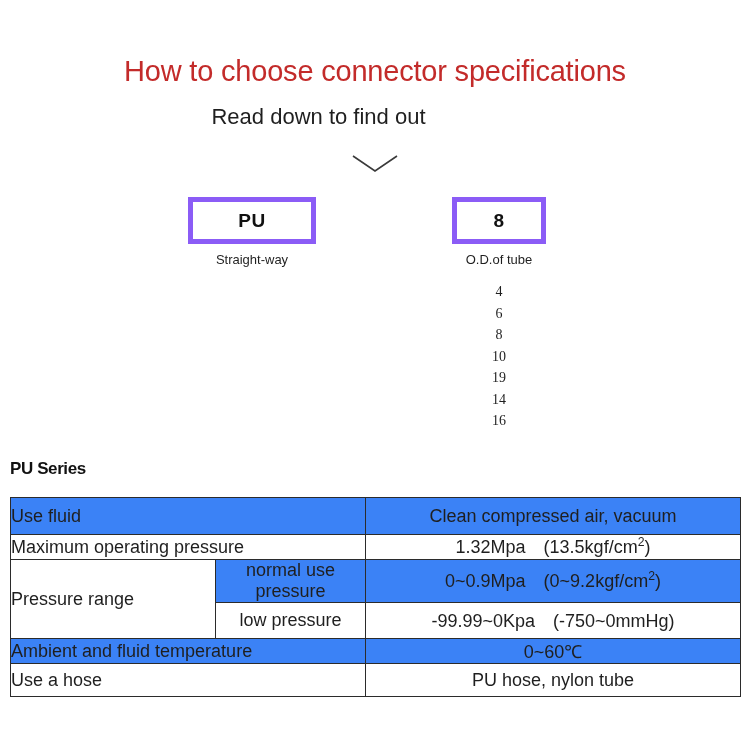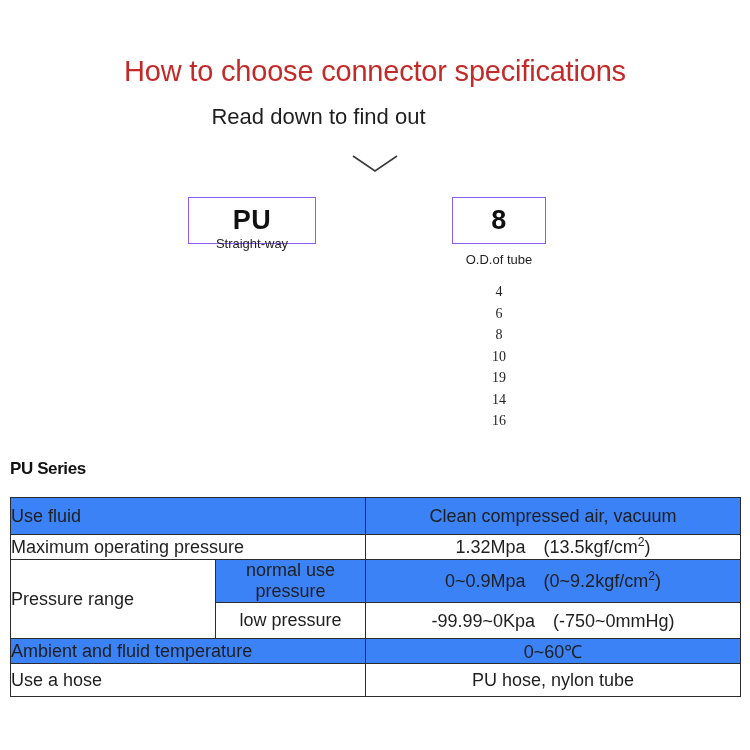--- a/index.html
+++ b/index.html
@@ -46,42 +46,42 @@
     position: absolute;
     left: 351px;
     top: 152px;
     width: 48px;
     height: 24px;
   }
 
   
   .code-box {
     position: absolute;
-    border: 1px solid #8b5cf6;
+    border: 5px solid #8b5cf6;
     box-sizing: border-box;
     background: #ffffff;
     display: flex;
     align-items: center;
     justify-content: center;
     font-weight: bold;
-    font-size: 27px;
+    font-size: 19px;
     letter-spacing: 0.5px;
     color: #111111;
   }
   #box-pu  { left: 188px; top: 197px; width: 128px; height: 47px; }
   #box-od  { left: 452px; top: 197px; width: 94px;  height: 47px; }
 
   .box-caption {
     position: absolute;
     text-align: center;
     font-size: 13px;
     color: #1f1f1f;
     white-space: nowrap;
   }
-  #cap-pu { left: 188px; top: 236px; width: 128px; }
+  #cap-pu { left: 188px; top: 252px; width: 128px; }
   #cap-od { left: 452px; top: 252px; width: 94px; }
 
   
   .size-list {
     position: absolute;
     left: 452px;
     top: 281px;
     width: 94px;
     text-align: center;
   }

